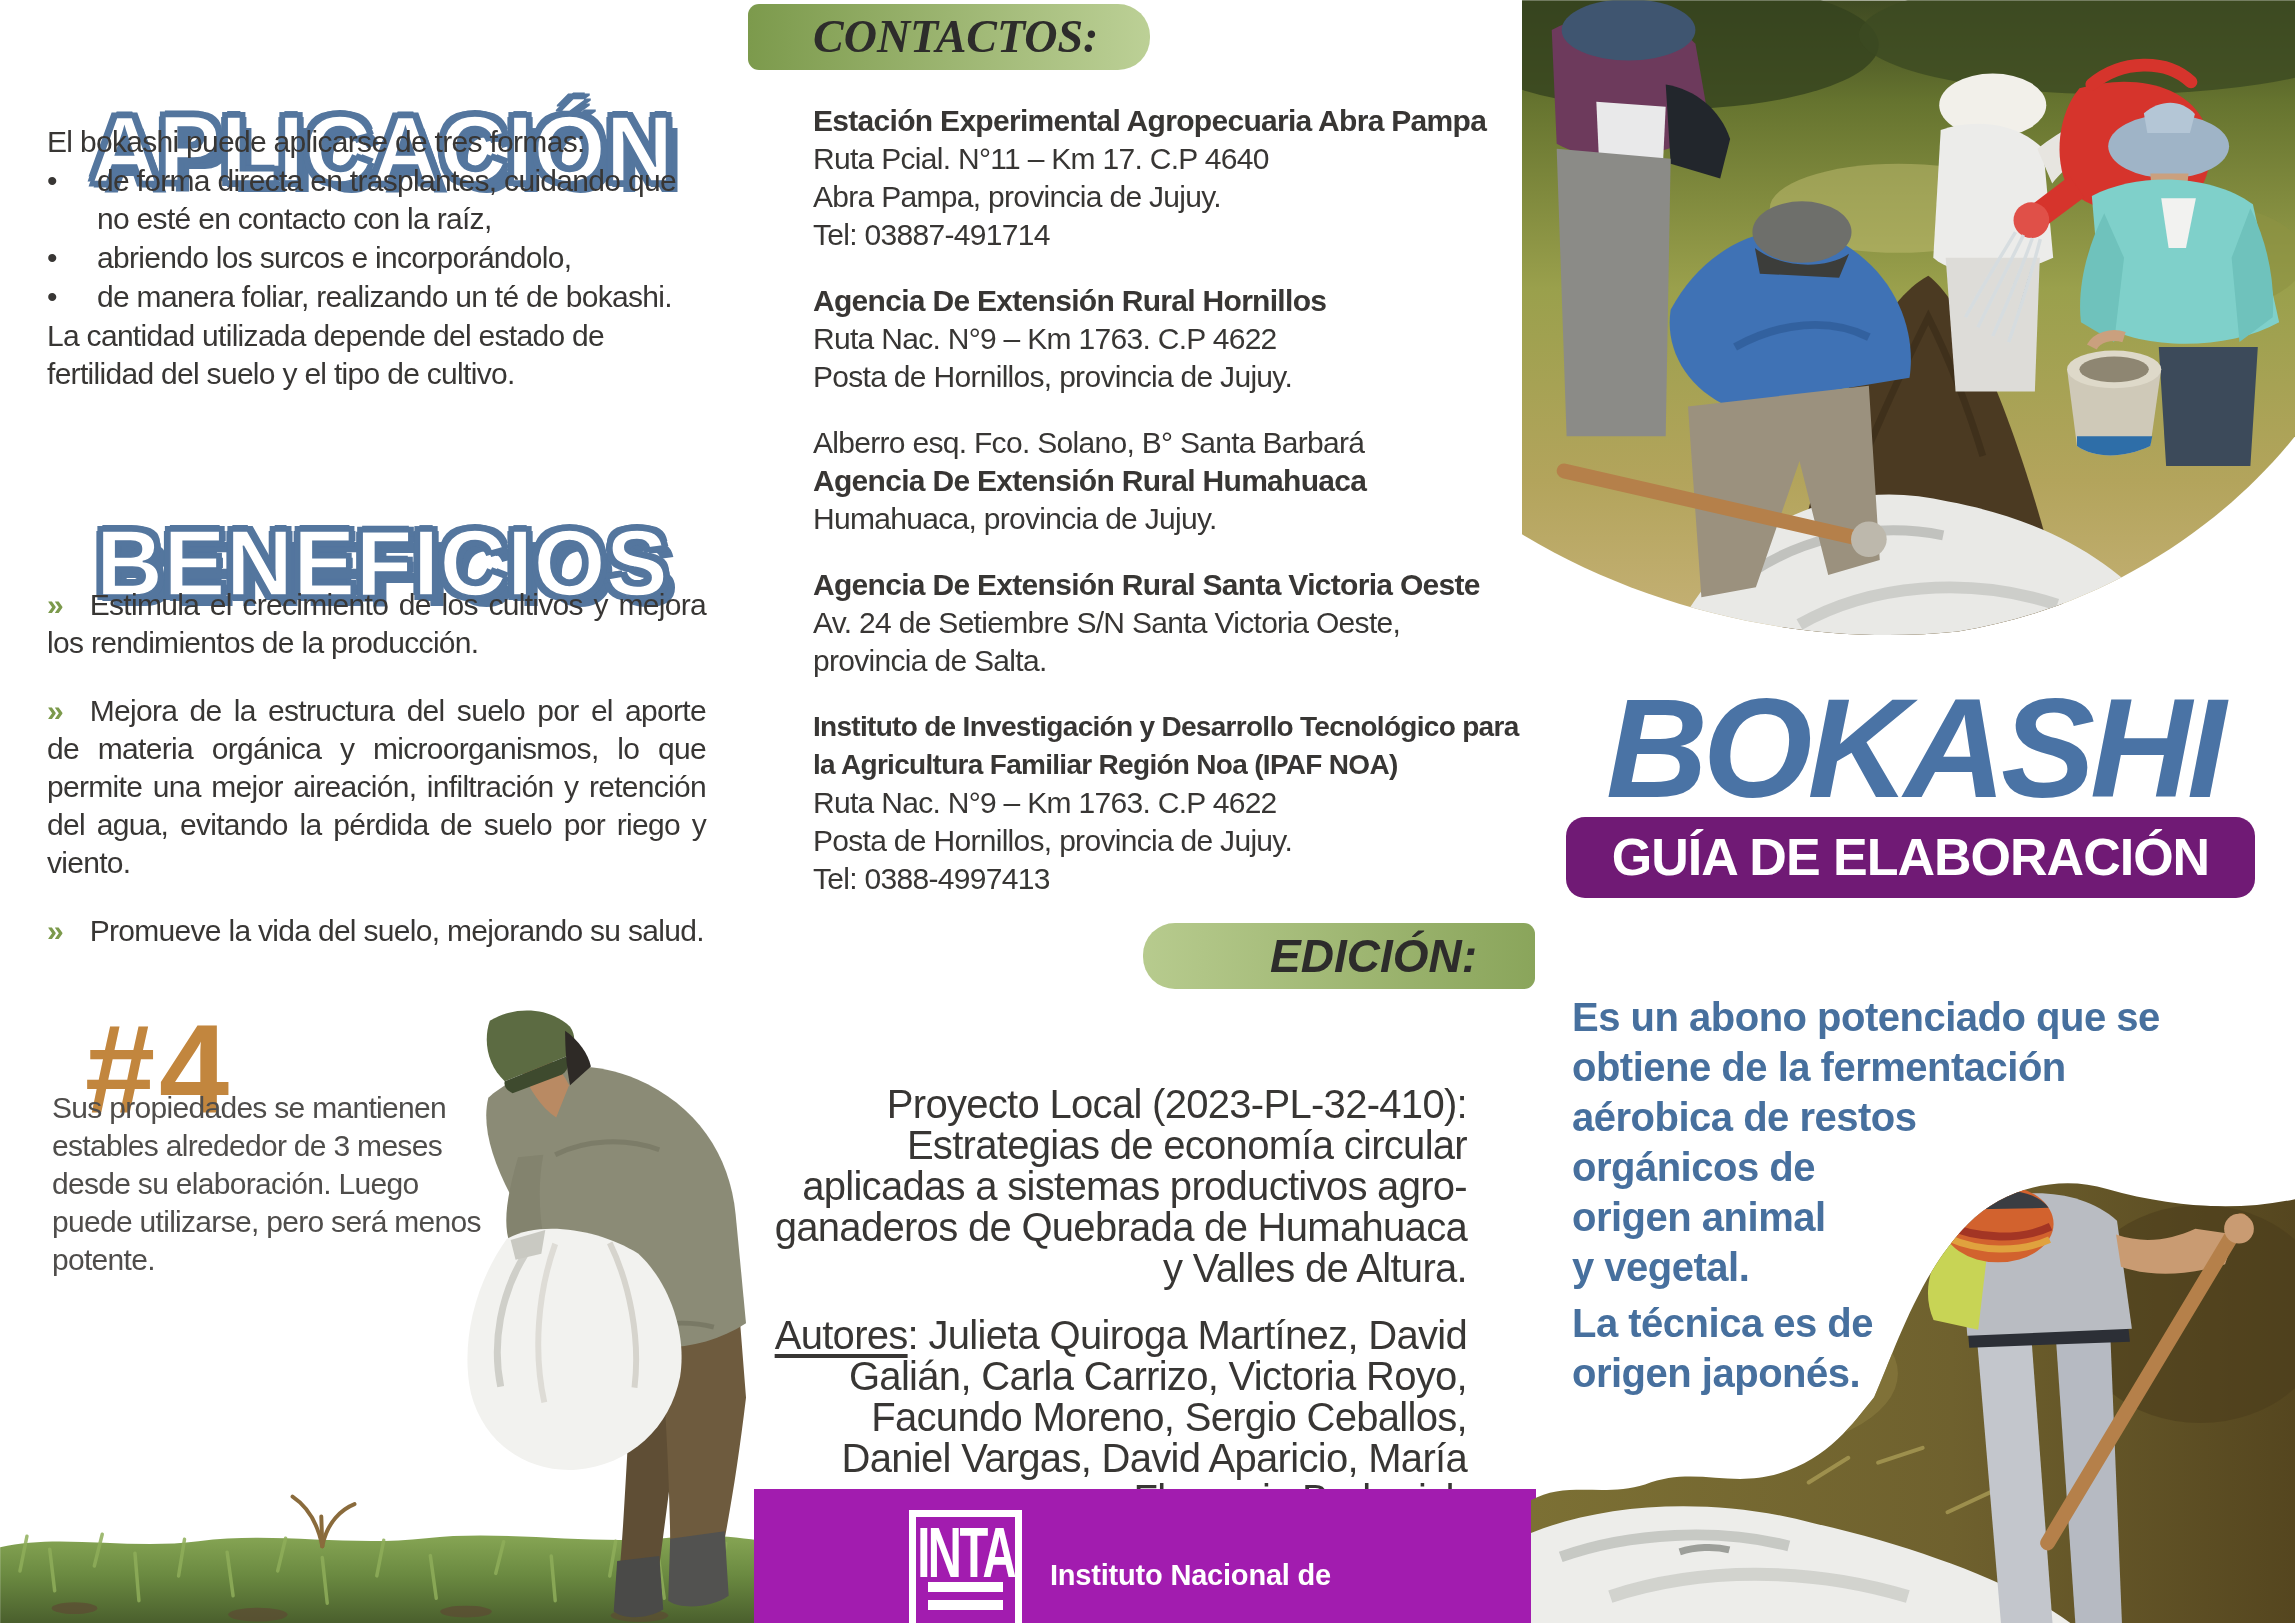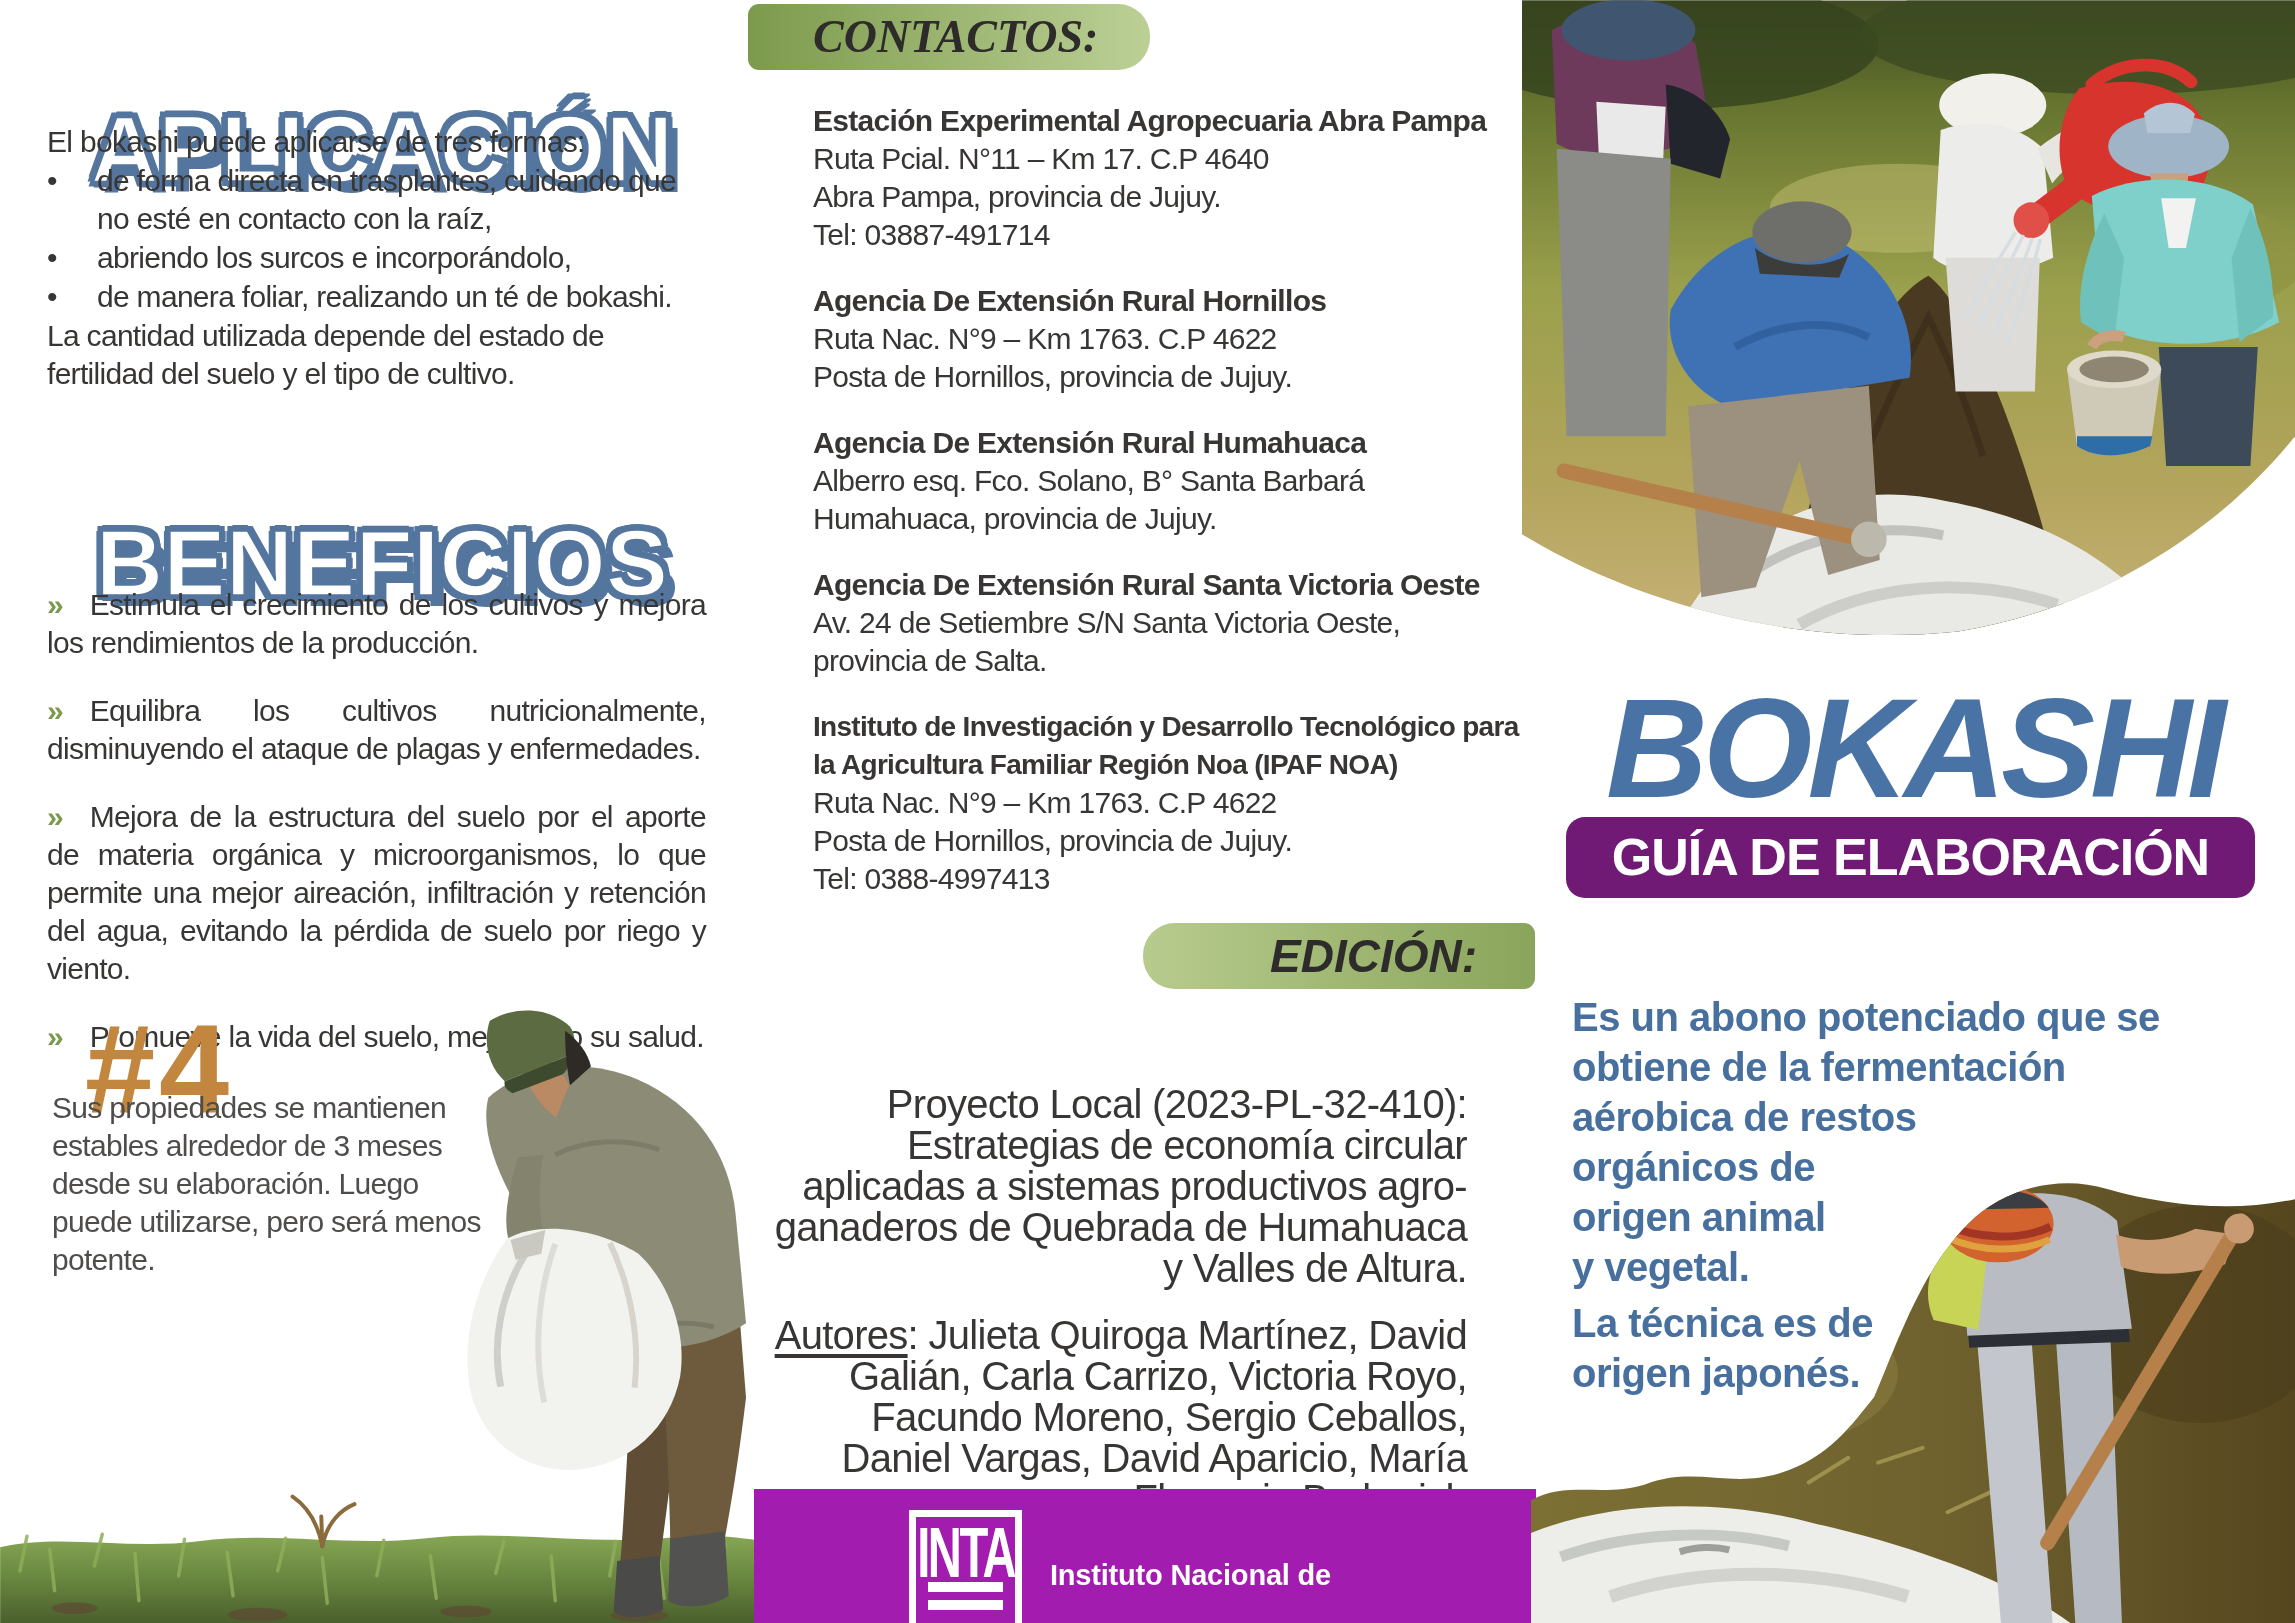--- a/index.html
+++ b/index.html
@@ -96,23 +96,20 @@
       <span class="btext">de manera foliar, realizando un té de bokashi.</span>
     </div>
     <p style="margin:1px 0 0 0;">La cantidad utilizada depende del estado de fertilidad del suelo y el tipo de cultivo.</p>
   </div>
 
   <h1 class="abs sticker" style="top:449px;">BENEFICIOS</h1>
 
   <div class="abs btxt" id="benefits">
     <p class="benefit">
       <span class="chev">»</span><span>Estimula el crecimiento de los cultivos y mejora los rendimientos de la producción.</span>
-    </p>
-    <p class="benefit">
-      <span class="chev">»</span><span>Equilibra los cultivos nutricionalmente, disminuyendo el ataque de plagas y enfermedades.</span>
     </p>
     <p class="benefit">
       <span class="chev">»</span><span>Mejora de la estructura del suelo por el aporte de materia orgánica y microorganismos, lo que permite una mejor aireación, infiltración y retención del agua, evitando la pérdida de suelo por riego y viento.</span>
     </p>
     <p class="benefit">
       <span class="chev">»</span><span>Promueve la vida del suelo, mejorando su salud.</span>
     </p>
   </div>
 
   <div class="abs" id="step-number">#4</div>
@@ -197,22 +194,22 @@
       <div class="c-line">Ruta Pcial. N°11 – Km 17. C.P 4640</div>
       <div class="c-line">Abra Pampa, provincia de Jujuy.</div>
       <div class="c-line">Tel: 03887-491714</div>
     </div>
     <div class="c-entry">
       <div class="c-line c-name">Agencia De Extensión Rural Hornillos</div>
       <div class="c-line">Ruta Nac. N°9 – Km 1763. C.P 4622</div>
       <div class="c-line">Posta de Hornillos, provincia de Jujuy.</div>
     </div>
     <div class="c-entry">
+      <div class="c-line">Alberro esq. Fco. Solano, B° Santa Barbará</div>
       <div class="c-line c-name">Agencia De Extensión Rural Humahuaca</div>
-      <div class="c-line">Alberro esq. Fco. Solano, B° Santa Barbará</div>
       <div class="c-line">Humahuaca, provincia de Jujuy.</div>
     </div>
     <div class="c-entry">
       <div class="c-line c-name">Agencia De Extensión Rural Santa Victoria Oeste</div>
       <div class="c-line">Av. 24 de Setiembre S/N Santa Victoria Oeste,</div>
       <div class="c-line">provincia de Salta.</div>
     </div>
     <div class="c-entry">
       <div class="c-line c-name tight">Instituto de Investigación y Desarrollo Tecnológico para la Agricultura Familiar Región Noa (IPAF NOA)</div>
       <div class="c-line">Ruta Nac. N°9 – Km 1763. C.P 4622</div>

